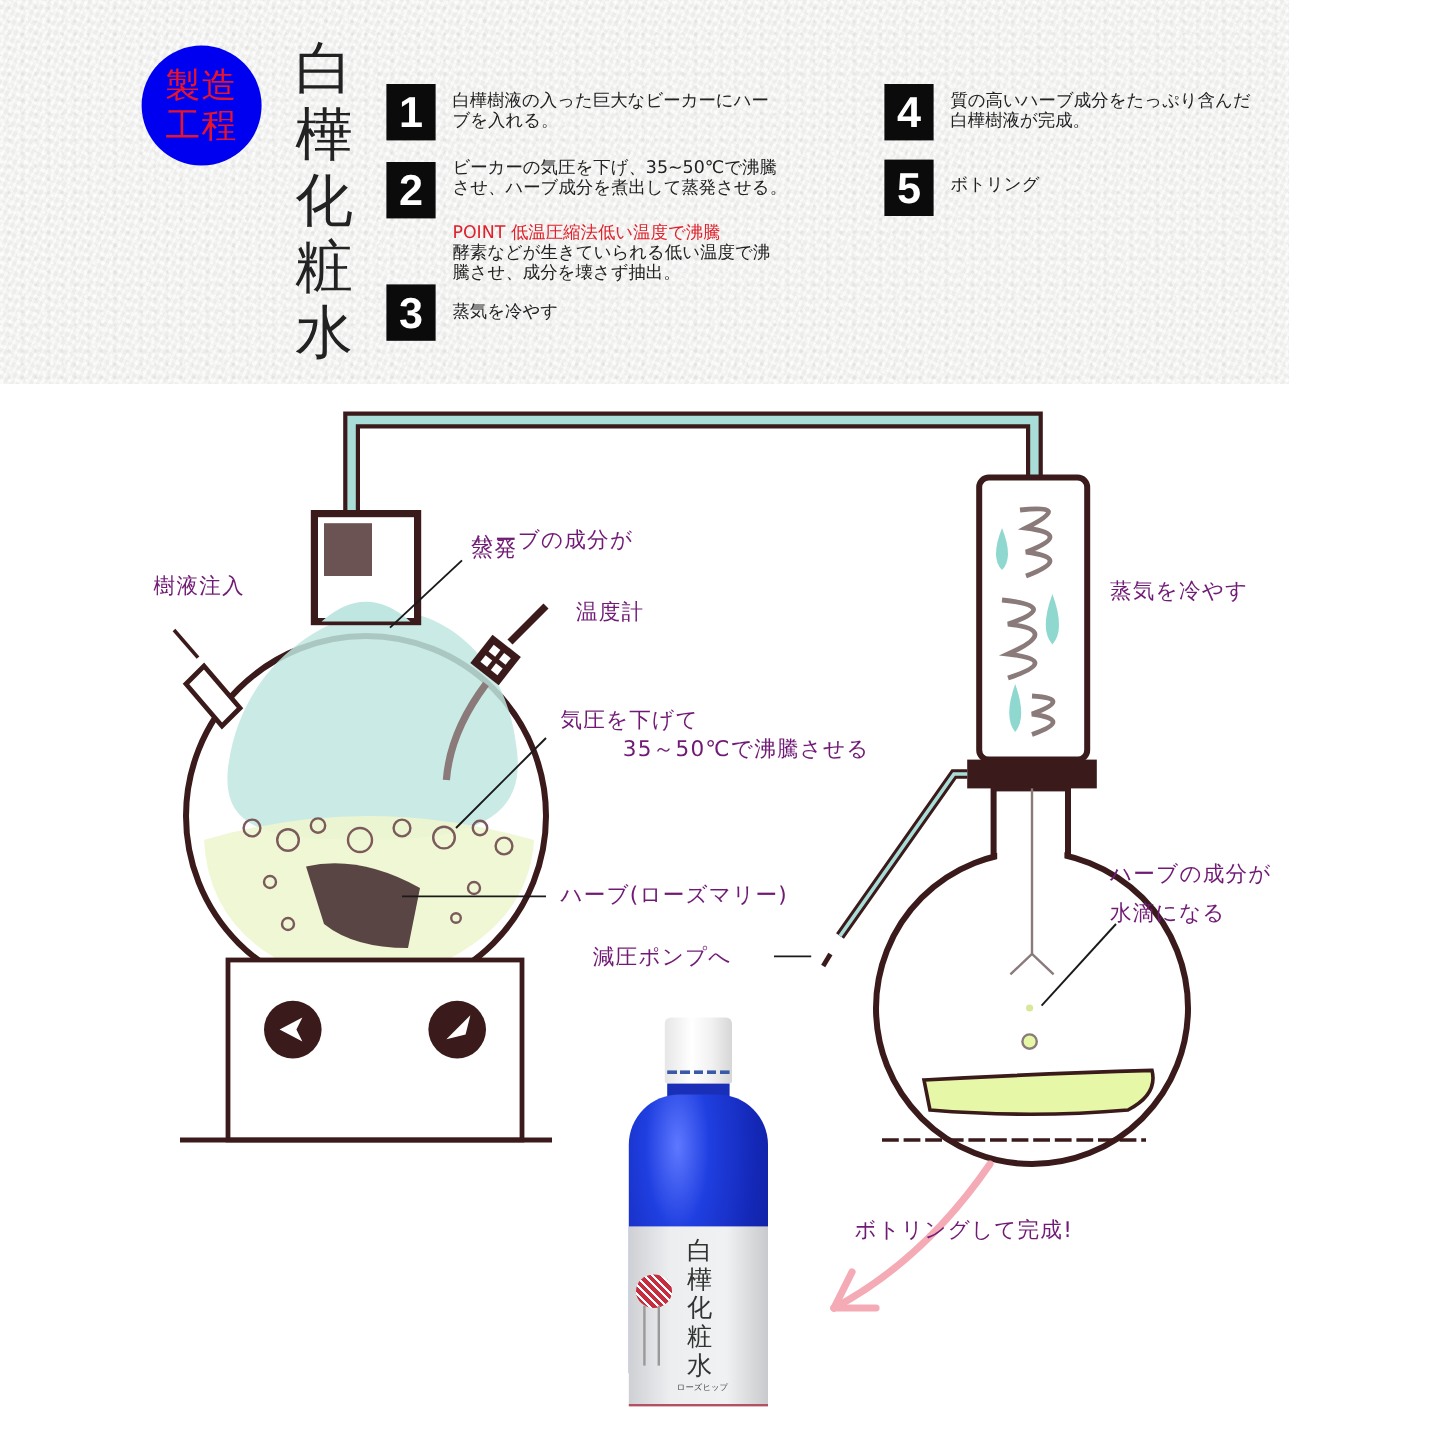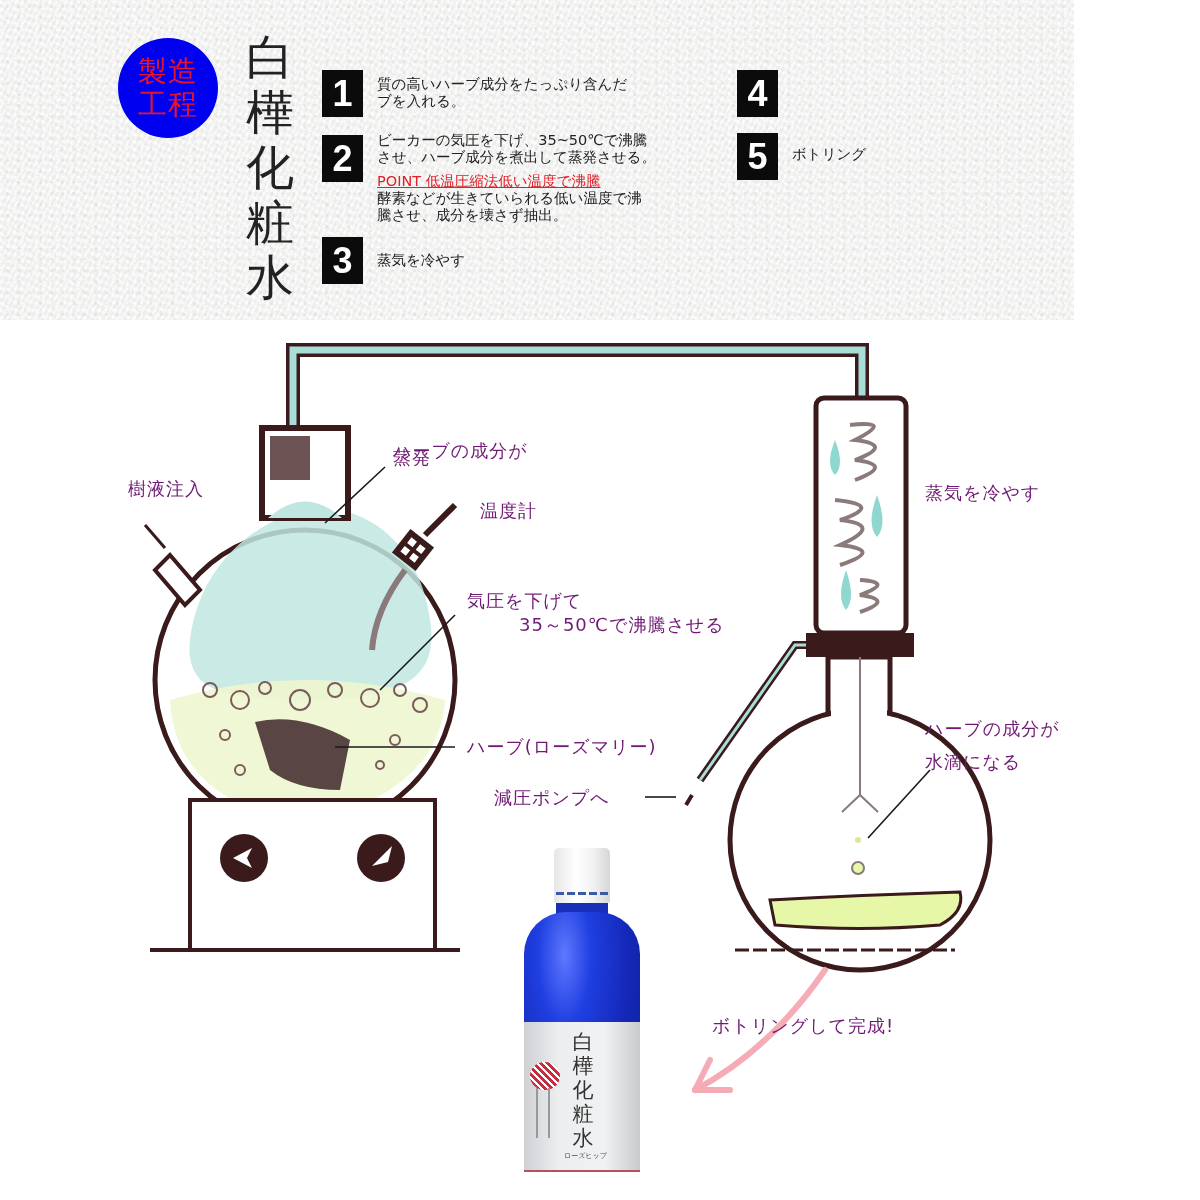--- a/index.html
+++ b/index.html
@@ -31,21 +31,21 @@
     .vtitle span { display: block; }
 
     .step { position: absolute; display: flex; align-items: flex-start; }
     .num {
       width: 41px; height: 47px; background: #0b0b0b; color: #ffffff;
       font-family: "Liberation Sans", sans-serif; font-weight: bold; font-size: 36px;
       display: flex; align-items: center; justify-content: center; flex-shrink: 0;
     }
     .step-text { margin-left: 14px; font-size: 14.5px; line-height: 17px; color: #222; }
     .step-text .line { display: block; white-space: nowrap; }
-    .point { display: block; color: #e0202a; margin-top: 7px; white-space: nowrap; text-decoration: underline; }
+    .point { display: block; color: #e0202a; margin-top: 20px; white-space: nowrap; }
 
     
     .diagram { position: absolute; left: 0; top: 320px; width: 1200px; height: 880px; }
     .diagram svg { position: absolute; left: 0; top: 0; }
     .label {
       position: absolute; font-size: 18px; line-height: 22px; color: #701a75;
       white-space: nowrap; letter-spacing: 1px;
     }
 
     
@@ -98,21 +98,21 @@
     <span>白</span>
     <span>樺</span>
     <span>化</span>
     <span>粧</span>
     <span>水</span>
   </div>
 
   <div class="step" style="left:322px; top:70px;">
     <div class="num">1</div>
     <div class="step-text" style="margin-top:6px;">
-      <span class="line">質の高いハーブ成分をたっぷり含んだ</span>
+      <span class="line">白樺樹液の入った巨大なビーカーにハー</span>
       <span class="line">ブを入れる。</span>
     </div>
   </div>
 
   <div class="step" style="left:322px; top:135px;">
     <div class="num">2</div>
     <div class="step-text" style="margin-top:-3px;">
       <span class="line">ビーカーの気圧を下げ、35~50℃で沸騰</span>
       <span class="line">させ、ハーブ成分を煮出して蒸発させる。</span>
       <span class="point">POINT 低温圧縮法低い温度で沸騰</span>
@@ -123,20 +123,24 @@
 
   <div class="step" style="left:322px; top:237px;">
     <div class="num">3</div>
     <div class="step-text" style="margin-top:15px;">
       <span class="line">蒸気を冷やす</span>
     </div>
   </div>
 
   <div class="step" style="left:737px; top:70px;">
     <div class="num">4</div>
+    <div class="step-text" style="margin-top:6px;">
+      <span class="line">質の高いハーブ成分をたっぷり含んだ</span>
+      <span class="line">白樺樹液が完成。</span>
+    </div>
   </div>
 
   <div class="step" style="left:737px; top:133px;">
     <div class="num">5</div>
     <div class="step-text" style="margin-top:13px;">
       <span class="line">ボトリング</span>
     </div>
   </div>
 </div>
 

